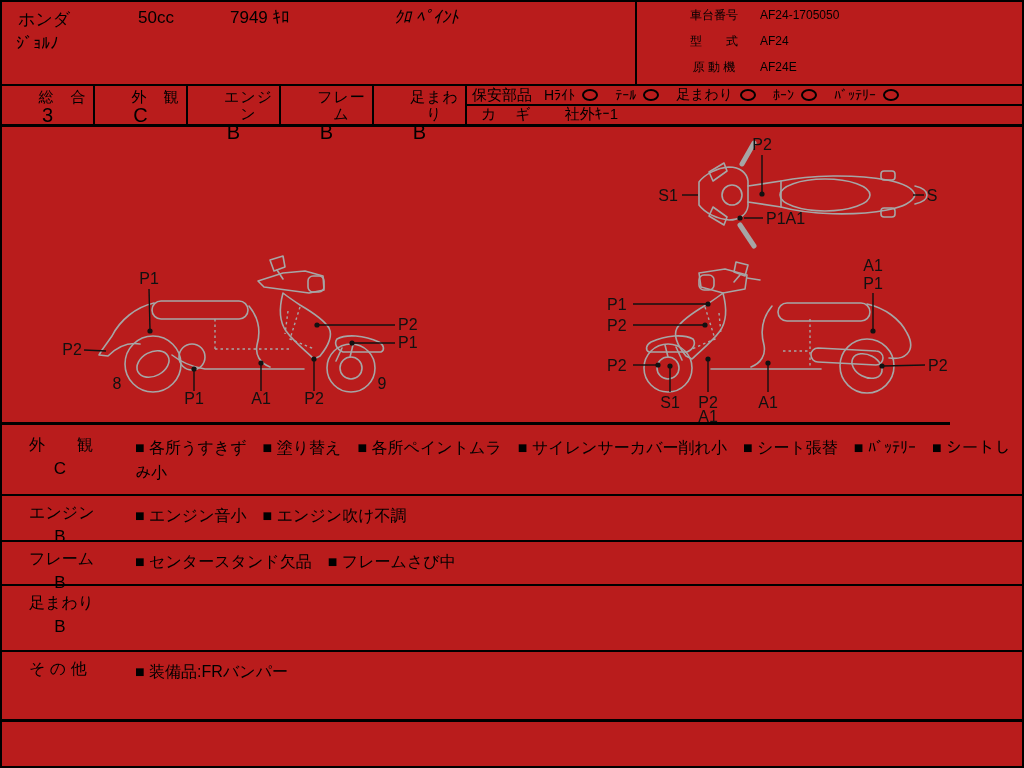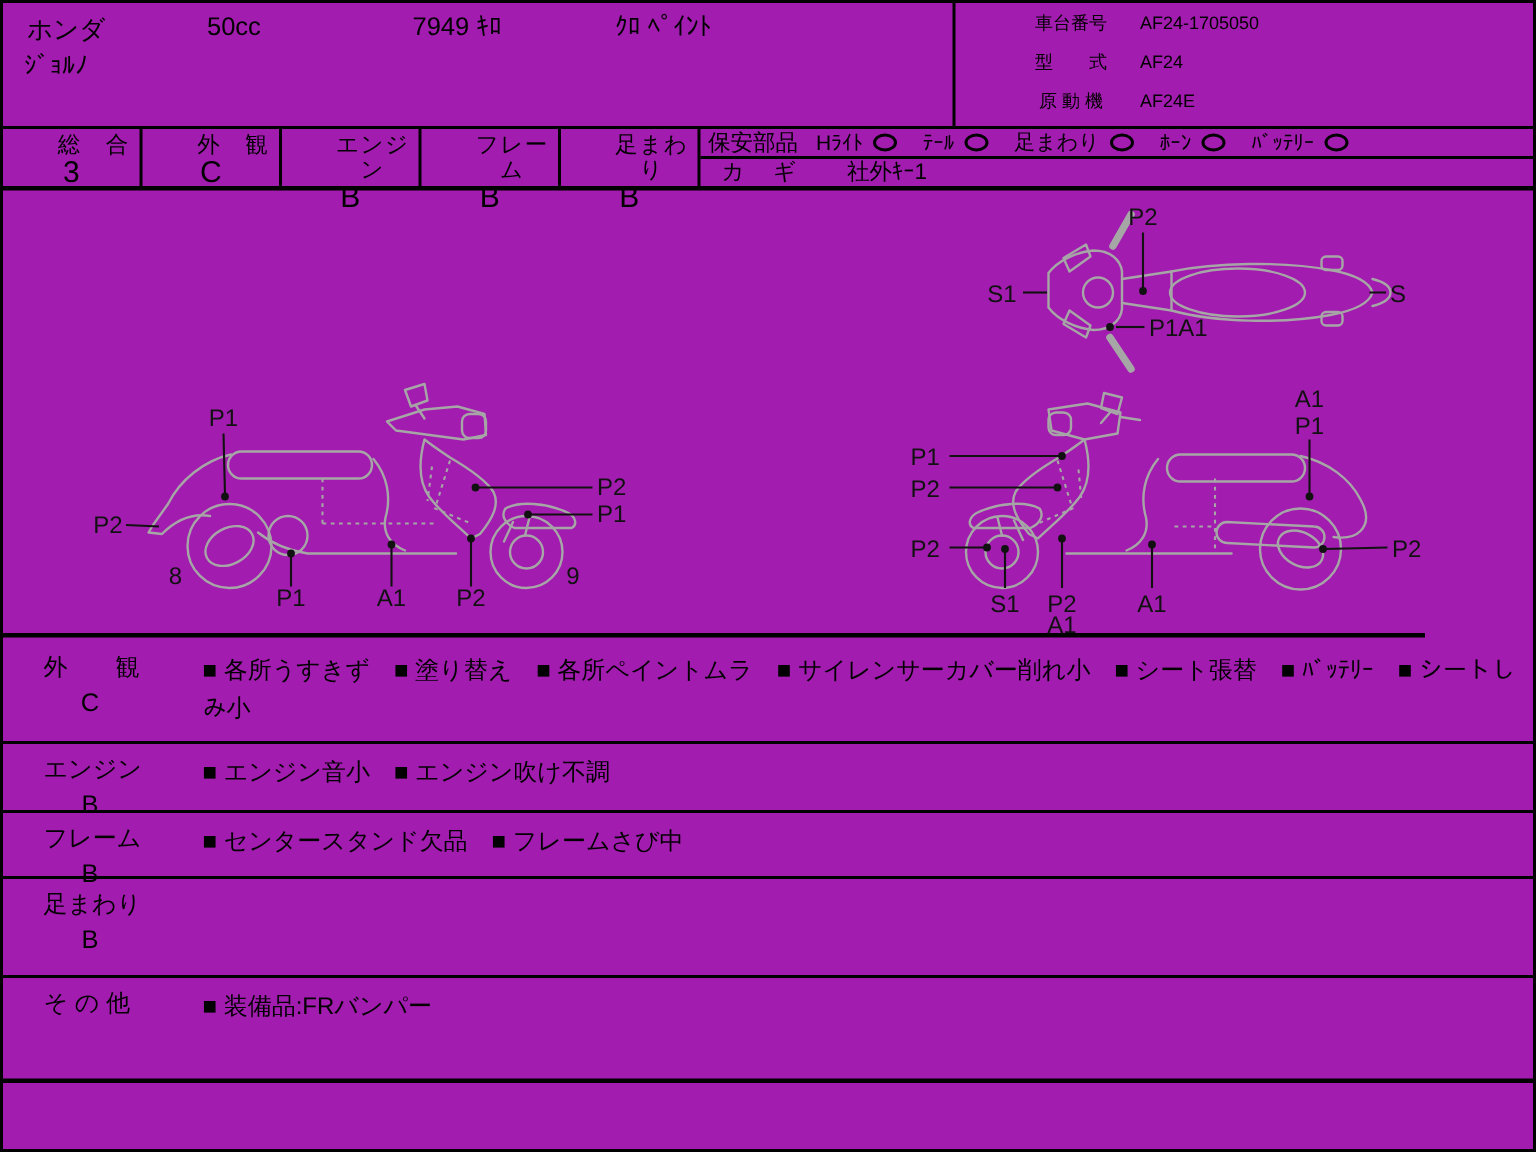--- a/index.html
+++ b/index.html
@@ -1,25 +1,25 @@
 <!DOCTYPE html>
 <html><head>
 <meta charset="utf-8">
 <style>
   * { margin:0; padding:0; box-sizing:border-box; }
   body { background:#e8e8e8; font-family:"Liberation Sans", sans-serif; color:#000; }
-  .sheet { position:relative; width:1024px; height:768px; background:#a21caf; border:2px solid #000; overflow:hidden; }
+  .sheet { position:relative; width:1024px; height:768px; background:#b91c1c; border:2px solid #000; overflow:hidden; }
 
   
   .header { position:absolute; left:0; top:0; width:1020px; height:84px; border-bottom:2px solid #000; }
   .header .fld { position:absolute; font-size:17px; white-space:nowrap; }
   .h-maker { left:16px; top:6px; }
   .h-cc { left:136px; top:6px; }
-  .h-km { left:228px; top:6px;margin-left:45px; }
-  .h-color { left:408px; top:6px; }
+  .h-km { left:228px; top:6px; }
+  .h-color { left:392px; top:6px;font-style:italic; }
   .h-model { left:14px; top:32px; }
   .h-divider { position:absolute; left:633px; top:0; width:2px; height:84px; background:#000; }
   .h-r { position:absolute; left:666px; white-space:nowrap; font-size:12px;text-align:center; }
   .h-r .lbl { display:inline-block; width:92px; }
   .h-r1 { top:5px; } .h-r2 { top:31px; } .h-r3 { top:57px; }
 
   
   .ratings { position:absolute; left:0; top:84px; width:1020px; height:41px; border-bottom:3px solid #000; display:flex; }
   .rating-cell { width:93px; border-right:2px solid #000; text-align:center; flex:none; }
   .rating-cell .rlabel { font-size:15px; line-height:17px; margin-top:2px; letter-spacing:1px;padding-left:30px; }

